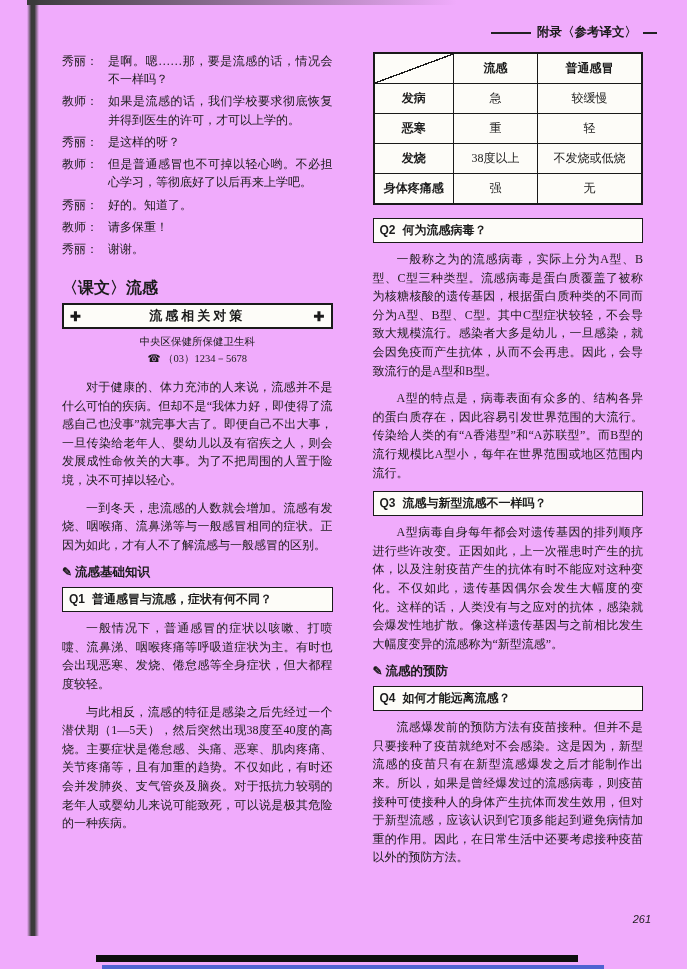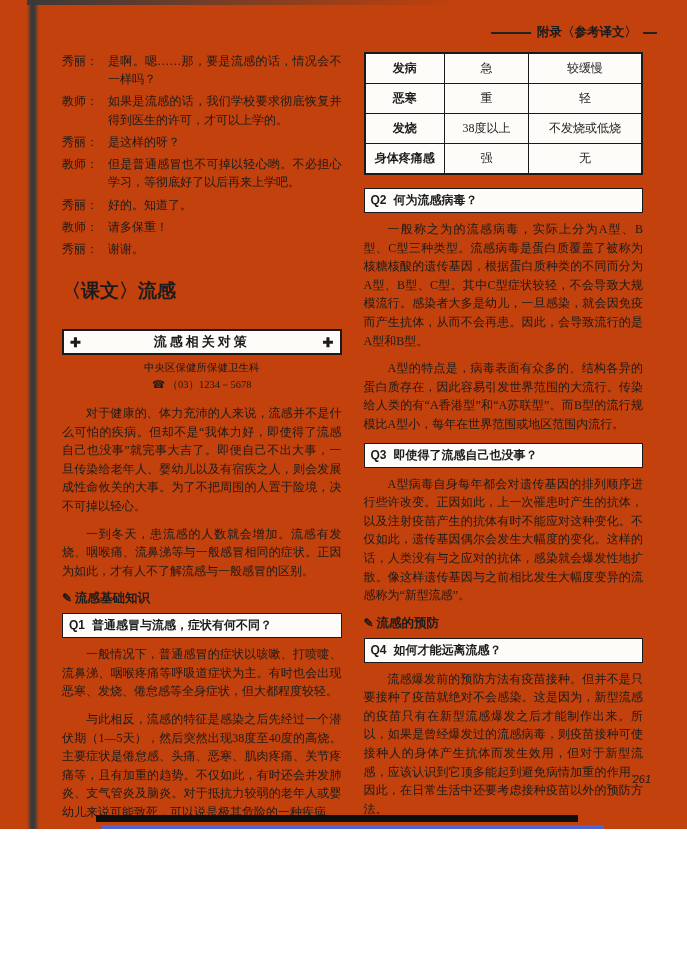--- a/index.html
+++ b/index.html
@@ -1,43 +1,43 @@
 <!DOCTYPE html>
 <html><head>
 <meta charset="utf-8">
 <style>
   * { margin:0; padding:0; box-sizing:border-box; }
   html,body { width:687px; }
   body { font-family:"Liberation Serif","DejaVu Serif",serif; background:#ffffff; }
-  .page { position:relative; width:687px; height:829px; background:#c2410c; overflow:hidden; color:#1b1b1b; }
+  .page { position:relative; width:687px; height:969px; background:#f0abfc; overflow:hidden; color:#1b1b1b; }
 
   
   .edge-left { position:absolute; left:27px; top:0; width:12px; height:936px;
     background:linear-gradient(to right, rgba(90,90,90,0), #3a3a3a 35%, #3a3a3a 62%, rgba(90,90,90,0)); }
   .edge-top { position:absolute; left:27px; top:0; width:430px; height:5px;
     background:linear-gradient(to right, #3a3a3a, rgba(90,90,90,0)); }
   .bar-black { position:absolute; left:96px; bottom:7px; width:482px; height:7px; background:#0e0e0e; }
   .bar-blue  { position:absolute; left:102px; bottom:0; width:502px; height:4px; background:#4f63d2; }
 
   
   .running-head { position:absolute; top:24px; right:30px; display:flex; align-items:center; gap:6px;
     font-size:12.5px; font-weight:bold; }
   .rule { height:2px; background:#222; width:40px; }
   .rule.short { width:14px; }
 
   
-  .columns { position:absolute; top:52px; left:62px; width:581px; display:flex; gap:22px; }
+  .columns { position:absolute; top:52px; left:62px; width:581px; display:flex; gap:40px; }
   .col { flex:1; min-width:0; }
 
   
   .dlg { display:flex; margin-bottom:4px; font-size:12px; line-height:1.52; text-align:justify; }
   .spk { flex:0 0 46px; }
   .dtx { flex:1; }
 
-  .section-title { font-weight:bold; font-size:19px; margin:20px 0 25px; }
+  .section-title { font-weight:bold; font-size:16px; margin:20px 0 4px; }
 
   .banner { display:flex; align-items:center; border:2px solid #1a1a1a; padding:2px 6px; margin-bottom:5px; background:#fdfcf8; }
   .banner .cross { font-size:13px; font-weight:bold; line-height:1; }
   .banner .blabel { flex:1; text-align:center; font-weight:bold; font-size:13px; letter-spacing:3px; }
 
   .contact { text-align:center; font-size:10.5px; line-height:1.6; margin-bottom:10px;font-family:Liberation Serif, serif; }
 
   .para { font-size:12px; line-height:1.55; text-indent:2em; text-align:justify; margin-bottom:9px; }
 
   .subsection { font-weight:bold; font-size:12.5px; margin:10px 0 6px; display:flex; align-items:center; gap:3px; }
@@ -141,20 +141,25 @@
 
     <div class="col">
 
       <table class="cmp">
         <colgroup>
             <col style="width:80px">
             <col style="width:84px">
             <col>
           </colgroup>
         <tbody>
+            <tr>
+          <th class="diag"></th>
+          <th>流感</th>
+          <th>普通感冒</th>
+        </tr>
         <tr>
           <th>发病</th>
           <td>急</td>
           <td>较缓慢</td>
         </tr>
         <tr>
           <th>恶寒</th>
           <td>重</td>
           <td>轻</td>
         </tr>
@@ -173,21 +178,21 @@
 
       <div class="qbox">
         <span class="qlabel">Q2</span>
         <span>何为流感病毒？</span>
       </div>
       <p class="para">一般称之为的流感病毒，实际上分为A型、B型、C型三种类型。流感病毒是蛋白质覆盖了被称为核糖核酸的遗传基因，根据蛋白质种类的不同而分为A型、B型、C型。其中C型症状较轻，不会导致大规模流行。感染者大多是幼儿，一旦感染，就会因免疫而产生抗体，从而不会再患。因此，会导致流行的是A型和B型。</p>
       <p class="para">A型的特点是，病毒表面有众多的、结构各异的蛋白质存在，因此容易引发世界范围的大流行。传染给人类的有“A香港型”和“A苏联型”。而B型的流行规模比A型小，每年在世界范围或地区范围内流行。</p>
 
       <div class="qbox">
         <span class="qlabel">Q3</span>
-        <span>即使得了流感自己也没事？</span>
+        <span>流感与新型流感不一样吗？</span>
       </div>
       <p class="para">A型病毒自身每年都会对遗传基因的排列顺序进行些许改变。正因如此，上一次罹患时产生的抗体，以及注射疫苗产生的抗体有时不能应对这种变化。不仅如此，遗传基因偶尔会发生大幅度的变化。这样的话，人类没有与之应对的抗体，感染就会爆发性地扩散。像这样遗传基因与之前相比发生大幅度变异的流感称为“新型流感”。</p>
 
       <div class="subsection">
         <span class="pen">✎</span>
         <span>流感的预防</span>
       </div>
 
       <div class="qbox">
         <span class="qlabel">Q4</span>

